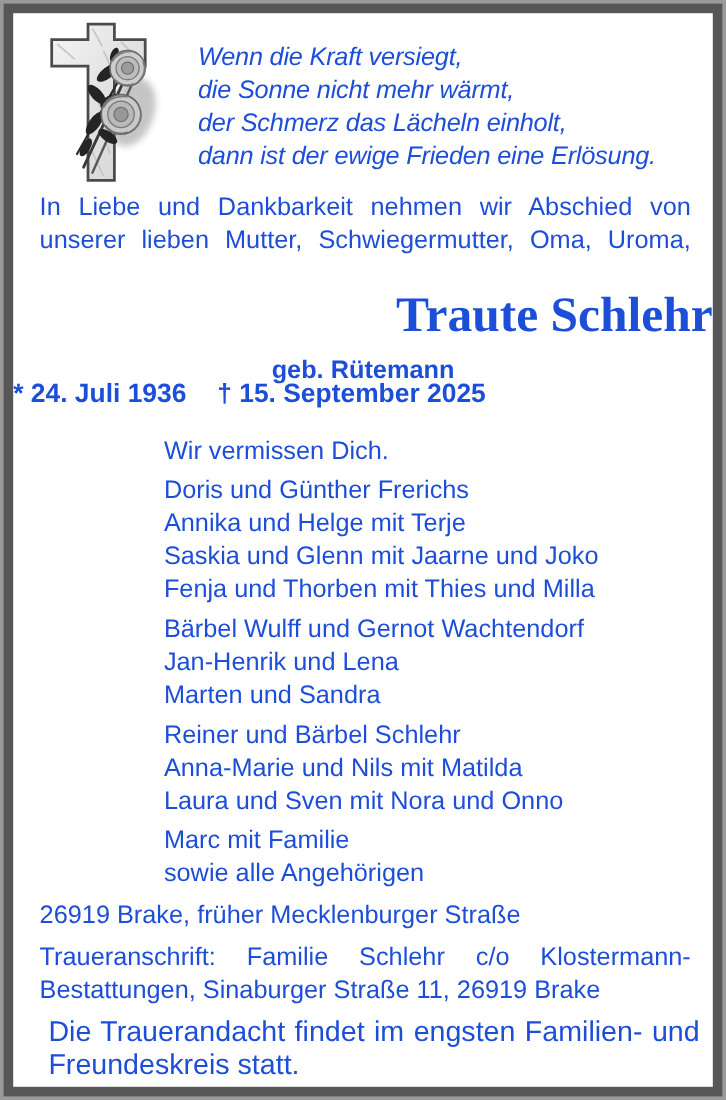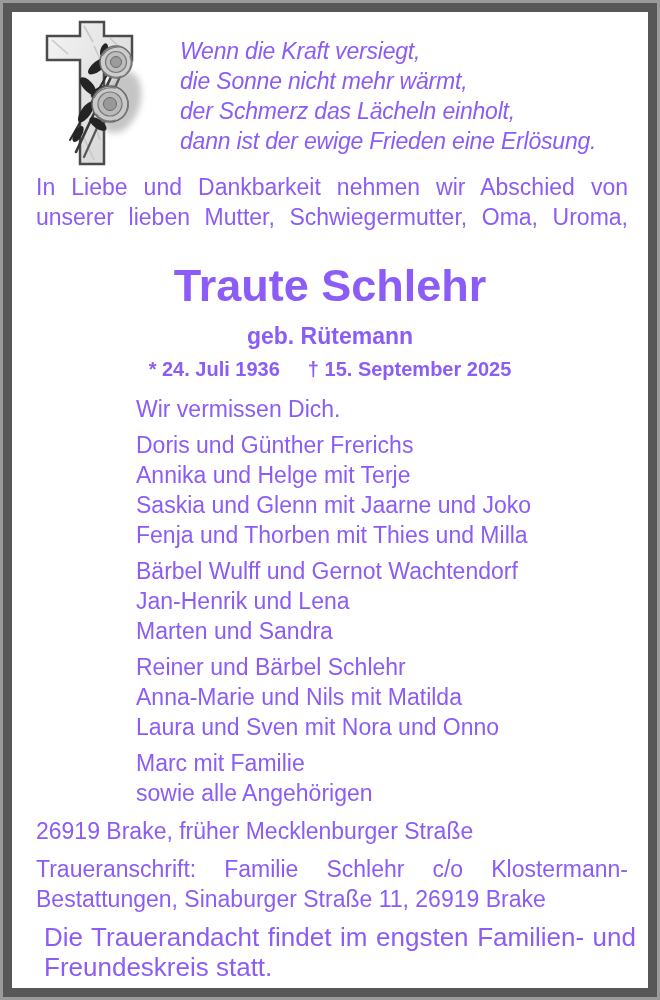--- a/index.html
+++ b/index.html
@@ -3,21 +3,21 @@
 <meta charset="utf-8">
 <style>
   html,body{margin:0;padding:0;background:#ffffff;}
   .ad{
     position:relative;
     width:660px;height:1000px;
     box-sizing:border-box;
     background:#9a9a9a;
     padding:3px;
     font-family:"Liberation Sans",sans-serif;
-    color:#8b5cf6;
+    color:#1d4ed8;
   }
   .paper{
     position:relative;
     width:100%;height:100%;
     box-sizing:border-box;
     background:#ffffff;
     border:9px solid #575757;
     overflow:hidden;
   }
   .cross{position:absolute;left:30px;top:8px;}
@@ -26,33 +26,33 @@
     font-style:italic;font-size:23px;line-height:30px;
     letter-spacing:-0.2px;
   }
   .intro{
     position:absolute;left:24px;top:160px;width:592px;
     font-size:23px;line-height:30px;
   }
   .jl{text-align:justify;text-align-last:justify;}
   .title{
     position:absolute;left:0;top:250px;width:100%;
-    text-align:center;font-size:45px;font-weight:bold;line-height:48px;
+    text-align:right;font-size:45px;font-weight:bold;line-height:48px;font-family:Liberation Serif, serif;
   }
   .maiden{
     position:absolute;left:0;top:310px;width:100%;
     text-align:center;font-size:23px;font-weight:bold;line-height:28px;
   }
   .dates{
-    position:absolute;left:0;top:342px;width:100%;
-    text-align:center;font-size:20px;font-weight:bold;line-height:30px;
+    position:absolute;left:0;top:331px;width:100%;
+    font-size:24px;font-weight:bold;line-height:30px;
   }
   .dates .death{margin-left:28px;}
   .names{
-    position:absolute;left:124px;top:382px;
+    position:absolute;left:137px;top:382px;
     font-size:23px;line-height:30px;
   }
   .name-group{margin-top:6px;}
   .bold{font-weight:normal;}
   .address{
     position:absolute;left:24px;top:804px;
     font-size:23px;line-height:30px;
   }
   .condolence{
     position:absolute;left:24px;top:842px;width:592px;

